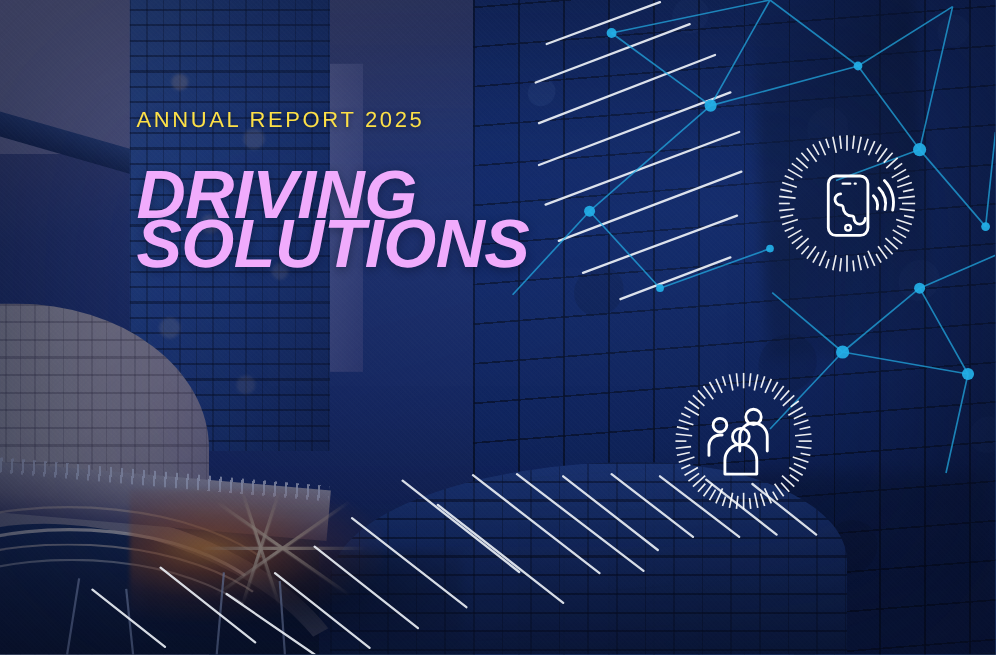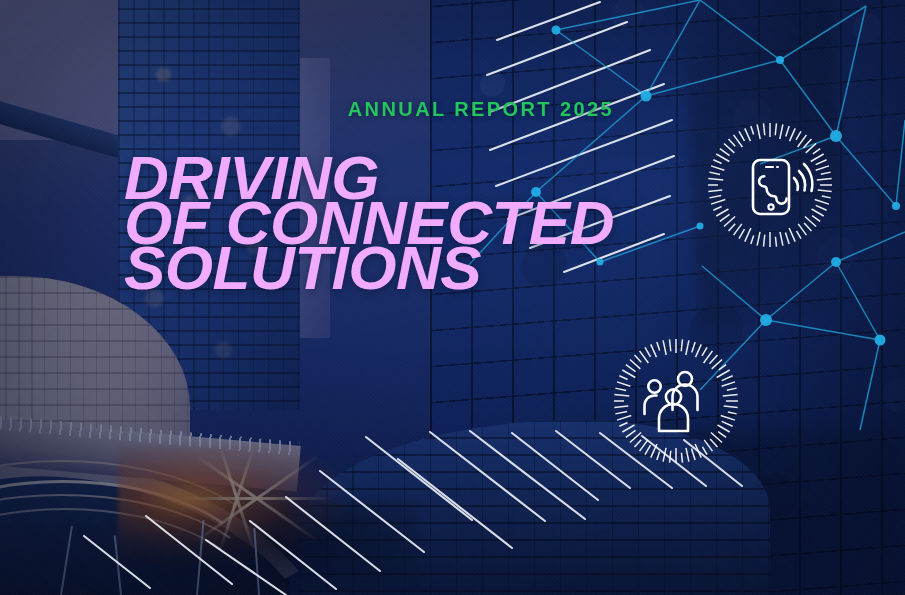--- a/index.html
+++ b/index.html
@@ -263,28 +263,27 @@
 
   
   .text-block {
     position: absolute;
     left: 124px;
     top: 98px;
     z-index: 20;
   }
   .eyebrow {
     font-size: 20px;
-    font-weight: 700;
+    font-weight: 400;
     letter-spacing: 2.4px;
-    color: #22c55e;
+    color: #fde047;
     text-transform: uppercase;
     margin: 0 0 34px 0;
     text-shadow: 0 1px 5px rgba(8,16,40,.55);
     white-space: nowrap;
-    text-align: right;
   }
   .headline {
     margin: 0;
     font-weight: 700;
     font-style: italic;
     font-size: 62px;
     line-height: 45px;
     letter-spacing: -0.5px;
     color: #f0abfc;
     text-transform: uppercase;
@@ -840,18 +839,17 @@
           <path d="M50 97 v-12.5 a14.5 14.5 0 0 1 14.5 -14.5 a14.5 14.5 0 0 1 14.5 14.5 v12.5 z"></path>
         </g>
       </g>
     </svg>
   </div>
 
   <div class="text-block">
     <p class="eyebrow">ANNUAL REPORT 2025</p>
     <h1 class="headline">
       <span class="hl">DRIVING</span>
-      <span class="hl">OF CONNECTED</span>
       <span class="hl">SOLUTIONS</span>
     </h1>
   </div>
 
 </div>
 
 </body></html>

